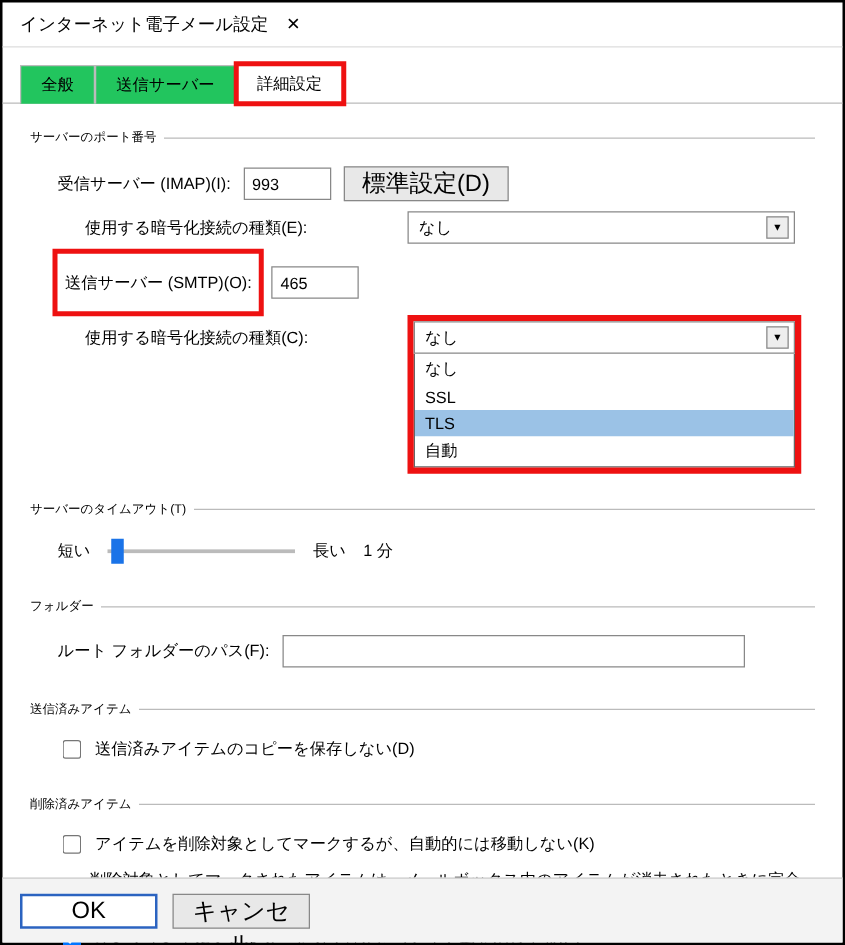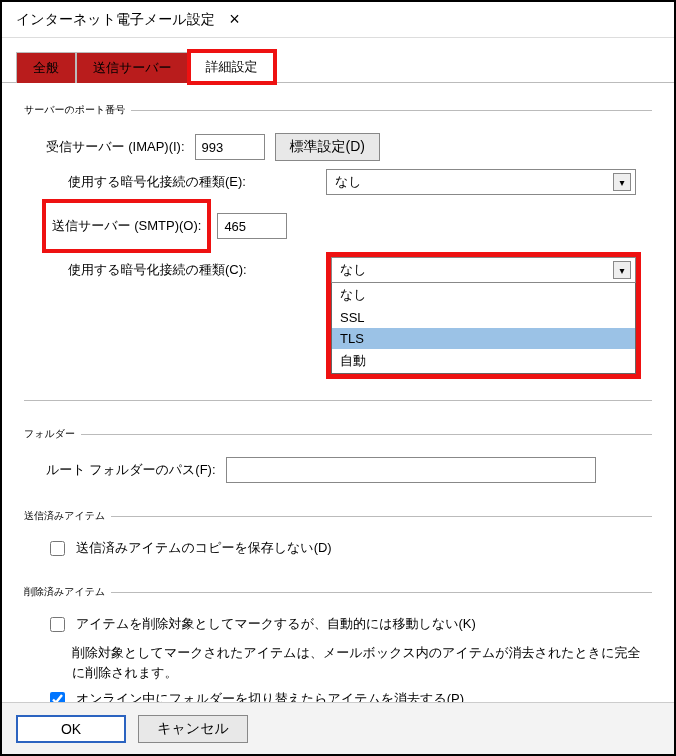--- a/index.html
+++ b/index.html
@@ -36,21 +36,21 @@
     display: flex;
     align-items: flex-end;
     padding: 12px 14px 0 14px;
     border-bottom: 1px solid #bbb;
     position: relative;
   }
   .tab {
     padding: 6px 16px;
     border: 1px solid #bbb;
     border-bottom: none;
-    background: #b91c1c;
+    background: #22c55e;
     margin-right: 0;
     position: relative;
     bottom: -1px;
     cursor: pointer;
   }
   .tab.active {
     background: #fff;
     border-bottom: 1px solid #fff;
   }
   .highlight-red {
@@ -86,21 +86,21 @@
     font-family: inherit;
   }
   .port-input { width: 70px; text-align: left; }
   .btn {
     height: 28px;
     padding: 0 14px;
     border: 1px solid #888;
     background: #e8e8e8;
     cursor: pointer;
     font-family: inherit;
-    font-size: 14px;
+    font-size: 19px;
   }
   .select {
     height: 26px;
     border: 1px solid #888;
     background: #fff;
     display: flex;
     align-items: center;
     justify-content: space-between;
     padding: 0 4px 0 8px;
     cursor: pointer;
@@ -255,20 +255,30 @@
             <div class="opt">なし</div>
             <div class="opt">SSL</div>
             <div class="opt sel">TLS</div>
             <div class="opt">自動</div>
           </div>
         </div>
       </div>
     </fieldset>
 
     <fieldset>
+      <legend>サーバーのタイムアウト(T)</legend>
+      <div class="slider-row">
+        <span>短い</span>
+        <div class="slider">
+          <div class="slider-track"></div>
+          <div class="slider-thumb"></div>
+        </div>
+        <span>長い</span>
+        <span>1 分</span>
+      </div>
     </fieldset>
 
     <fieldset>
       <legend>フォルダー</legend>
       <div class="row indent1">
         <span>ルート フォルダーのパス(F):</span>
         <input type="text" class="rootpath-input" value="" style="">
       </div>
     </fieldset>
 

